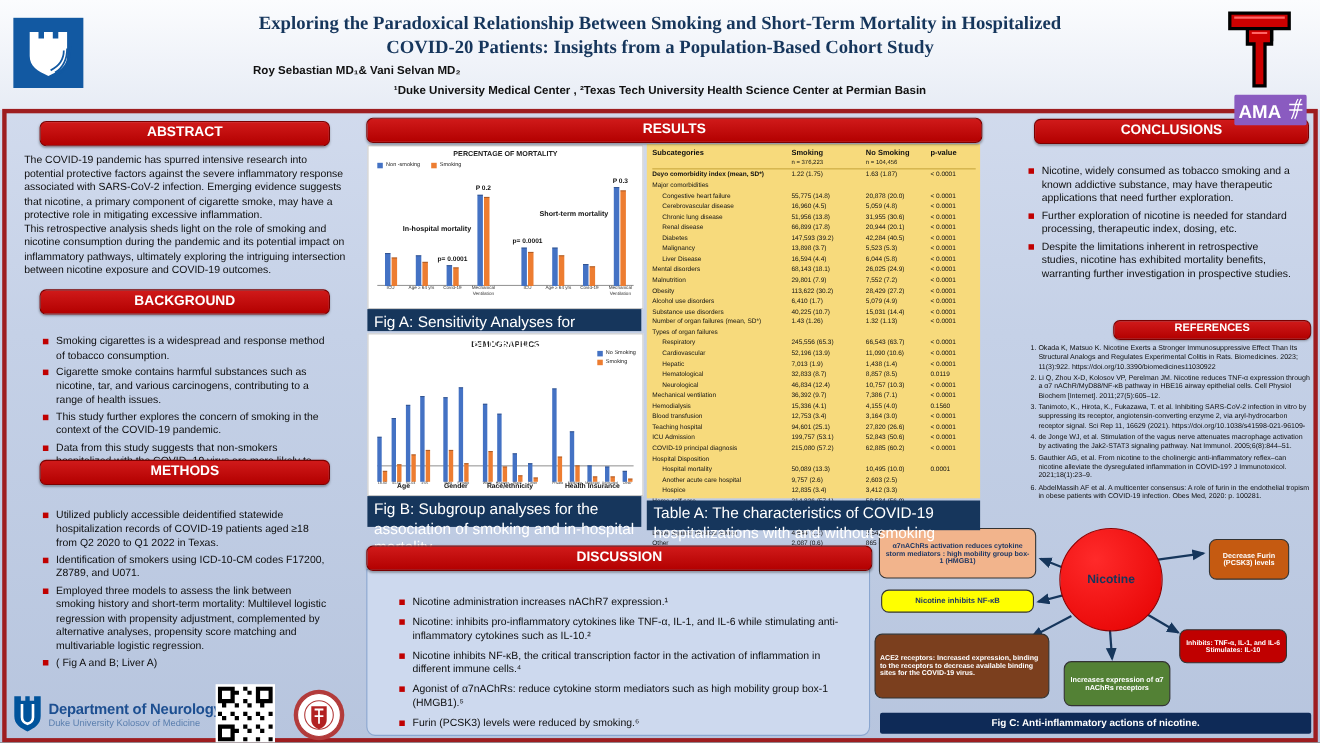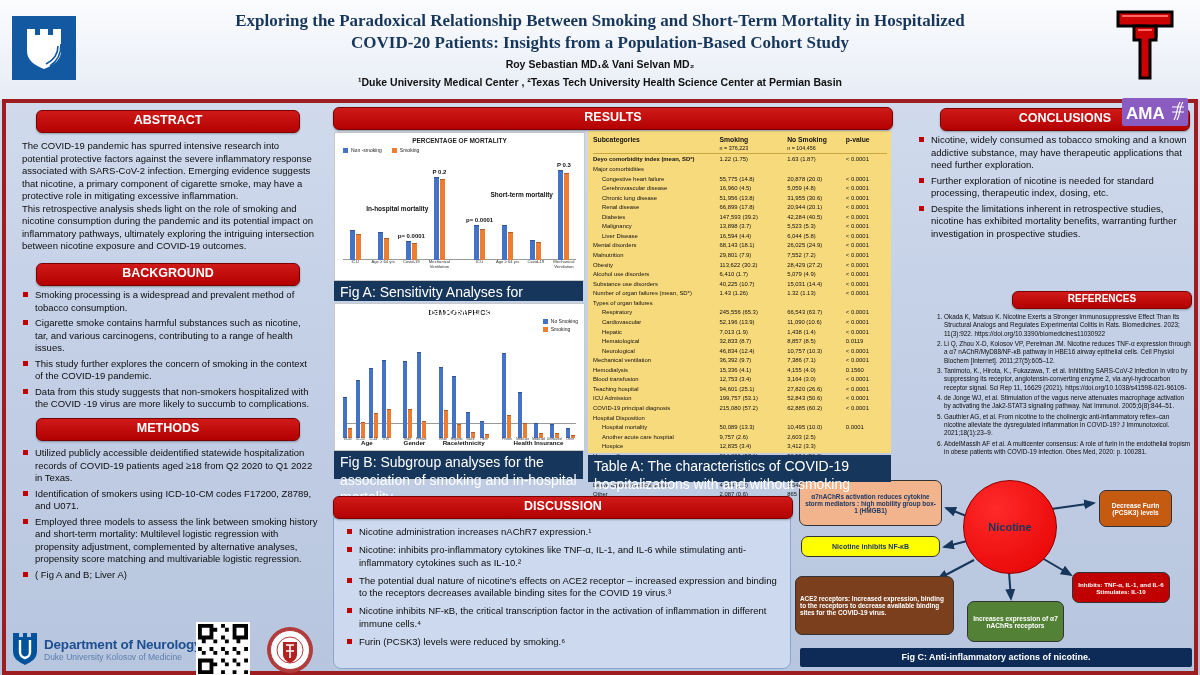--- a/index.html
+++ b/index.html
@@ -4,37 +4,37 @@
 <style>
   html,body{margin:0;padding:0;background:#888;}
   #poster{position:relative;width:1200px;height:675px;overflow:hidden;
     font-family:"Liberation Sans",sans-serif;color:#111;
     background:linear-gradient(180deg,#d7dff0 0%,#c5d1e7 45%,#b7c5de 100%);}
   
   #header{position:absolute;left:0;top:0;width:1200px;height:100px;
     background:linear-gradient(180deg,#fbfcfe,#e7ecf5);}
   .title{position:absolute;left:230px;top:10px;width:740px;text-align:center;
     font-family:"Liberation Serif",serif;font-weight:bold;font-size:17px;line-height:1.3;color:#16365C;}
-  .authors{position:absolute;left:230px;top:58px;width:740px;text-align:center;
+  .authors{position:absolute;left:230px;top:58px;width:740px;text-align:left;
     font-weight:bold;font-size:10.5px;color:#111;}
   .affil{position:absolute;left:230px;top:76px;width:740px;text-align:center;
     font-weight:bold;font-size:10.5px;color:#111;}
   
   .frame{position:absolute;left:2px;top:99px;width:1188px;height:568px;
     border:4px solid #9E1D20;pointer-events:none;z-index:0;}
   
   .sec-h{position:absolute;background:linear-gradient(180deg,#D01A1A,#B30000);
     border:1.5px solid #7A0000;border-radius:6px;color:#fff;font-weight:bold;
     text-align:center;font-size:12.5px;line-height:19px;height:21px;z-index:3;
     box-shadow:0 1px 2px rgba(0,0,0,.3);}
   .cap{position:absolute;background:#16365C;color:#fff;font-weight:normal;
     font-size:14px;line-height:1.25;padding:3px 6px;z-index:3;box-sizing:border-box;}
   
   .body-txt{position:absolute;font-size:9.5px;line-height:1.32;color:#0d0d0d;z-index:2;}
-  ul.bullets{list-style:none;margin:0;padding:0;}
+  ul.bullets{list-style:none;margin:16px;padding:0;}
   ul.bullets li{position:relative;padding-left:13px;margin-bottom:3px;}
   ul.bullets li::before{content:"";position:absolute;left:1px;top:3px;width:5px;height:5px;background:#C00000;}
   #discussion-body{background:#cdd9ee;border:1px solid #8aa6cf;border-radius:0 0 8px 8px;
     padding:8px 10px 4px 12px;box-sizing:border-box;}
   #discussion-body li{margin-bottom:5.5px;}
   ol.refs{margin:0;padding:0 0 0 14px;font-size:6.4px;line-height:1.3;}
   ol.refs li{margin-bottom:2px;}
   
   .panel{position:absolute;background:#fff;border:1px solid #c9c9c9;z-index:2;}
   .c-title{position:absolute;top:4px;left:0;right:0;text-align:center;font-weight:bold;color:#222;}
@@ -103,40 +103,40 @@
       <svg width="66" height="78" viewBox="0 0 66 78">
         <g stroke="#000" stroke-width="3" fill="#CC0000">
           <path d="M6 6 h54 v14 h-16 v10 h-10 v-10 h-28 z"></path>
           <path d="M22 20 h22 v14 h-6 v38 h-10 v-38 h-6 z"></path>
         </g>
         <path d="M10 10 h46 M26 24 h14" stroke="#ff6666" stroke-width="2" fill="none"></path>
       </svg>
     </div>
   </div>
 
-  <div class="logo" style="right:12px;top:98px">
+  <div class="logo" style="right:12px;top:86px">
     <svg width="66" height="28" viewBox="0 0 66 28">
       <rect x="0" y="0" width="66" height="28" rx="2" fill="#8A5BC0"></rect>
       <text x="4" y="21" font-family="Liberation Sans, sans-serif" font-size="17" font-weight="bold" fill="#ffffff">AMA</text>
       <path d="M52 22 C56 16 54 10 58 4 M55 22 C59 15 57 9 61 4 M50 14 h12 M50 9 h12" stroke="#ffffff" stroke-width="1.2" fill="none"></path>
     </svg>
   </div>
 
   <div class="frame"></div>
 
   <div class="sec-h" style="left:36px;top:110px;width:262px">ABSTRACT</div>
   <div class="body-txt" id="abstract-body" style="left:22px;top:140px;width:294px">
       <div>The COVID-19 pandemic has spurred intensive research into potential protective factors against the severe inflammatory response associated with SARS-CoV-2 infection. Emerging evidence suggests that nicotine, a primary component of cigarette smoke, may have a protective role in mitigating excessive inflammation.</div>
       <div>This retrospective analysis sheds light on the role of smoking and nicotine consumption during the pandemic and its potential impact on inflammatory pathways, ultimately exploring the intriguing intersection between nicotine exposure and COVID-19 outcomes.</div>
     </div>
 
   <div class="sec-h" style="left:36px;top:263px;width:262px">BACKGROUND</div>
   <div class="body-txt" style="left:22px;top:289px;width:294px">
     <ul class="bullets" id="background-list">
-        <li>Smoking processing is a widespread and prevalent method of tobacco consumption.</li>
+        <li>Smoking cigarettes is a widespread and response method of tobacco consumption.</li>
         <li>Cigarette smoke contains harmful substances such as nicotine, tar, and various carcinogens, contributing  to a range of health issues.</li>
         <li>This study further explores the concern of smoking in the context of the COVID-19 pandemic.</li>
         <li>Data from this study suggests that non-smokers hospitalized with the COVID -19  virus are more likely to succumb to complications.</li>
       </ul>
   </div>
 
   <div class="sec-h" style="left:36px;top:418px;width:262px">METHODS</div>
   <div class="body-txt" style="left:22px;top:447px;width:296px">
     <ul class="bullets" id="methods-list">
         <li>Utilized publicly accessible deidentified statewide hospitalization records of COVID-19 patients aged ≥18 from Q2 2020 to Q1 2022 in Texas.</li>
@@ -601,22 +601,22 @@
         <div class="c3"></div>
       </div>
     </div>
   <div class="cap" style="left:588px;top:455px;width:303px;height:27px">Table A: The characteristics of COVID-19 hospitalizations with and without smoking</div>
 
   <div class="sec-h" style="left:333px;top:496px;width:458px">DISCUSSION</div>
   <div class="body-txt" id="discussion-body" style="left:333px;top:517px;width:458px;height:152px">
     <ul class="bullets" id="discussion-list">
         <li>Nicotine administration increases nAChR7 expression.¹</li>
         <li>Nicotine: inhibits pro-inflammatory cytokines like TNF-α, IL-1, and IL-6 while stimulating  anti-inflammatory cytokines such as IL-10.²</li>
-        <li> The potential dual nature of nicotine's effects on ACE2 receptor – increased expression and binding to the receptors decreases available binding sites for the COVID 19 virus.³</li>
         <li>Nicotine inhibits NF-κB, the critical transcription factor in the activation of inflammation in different immune cells.⁴</li>
+        <li>Agonist of α7nAChRs: reduce cytokine storm mediators such as high mobility group box-1 (HMGB1).⁵</li>
         <li>Furin (PCSK3) levels were reduced by smoking.⁶</li>
       </ul>
   </div>
 
   <div class="sec-h" style="left:940px;top:108px;width:248px">CONCLUSIONS</div>
   <div class="body-txt" style="left:918px;top:134px;width:276px">
     <ul class="bullets" id="conclusions-list">
         <li>Nicotine, widely consumed as tobacco smoking and a known addictive substance, may have therapeutic applications that need further exploration.</li>
         <li>Further exploration of nicotine is needed for standard processing, therapeutic index, dosing, etc.</li>
         <li>Despite the limitations inherent in retrospective studies, nicotine has exhibited  mortality benefits, warranting further investigation in prospective studies.</li>

